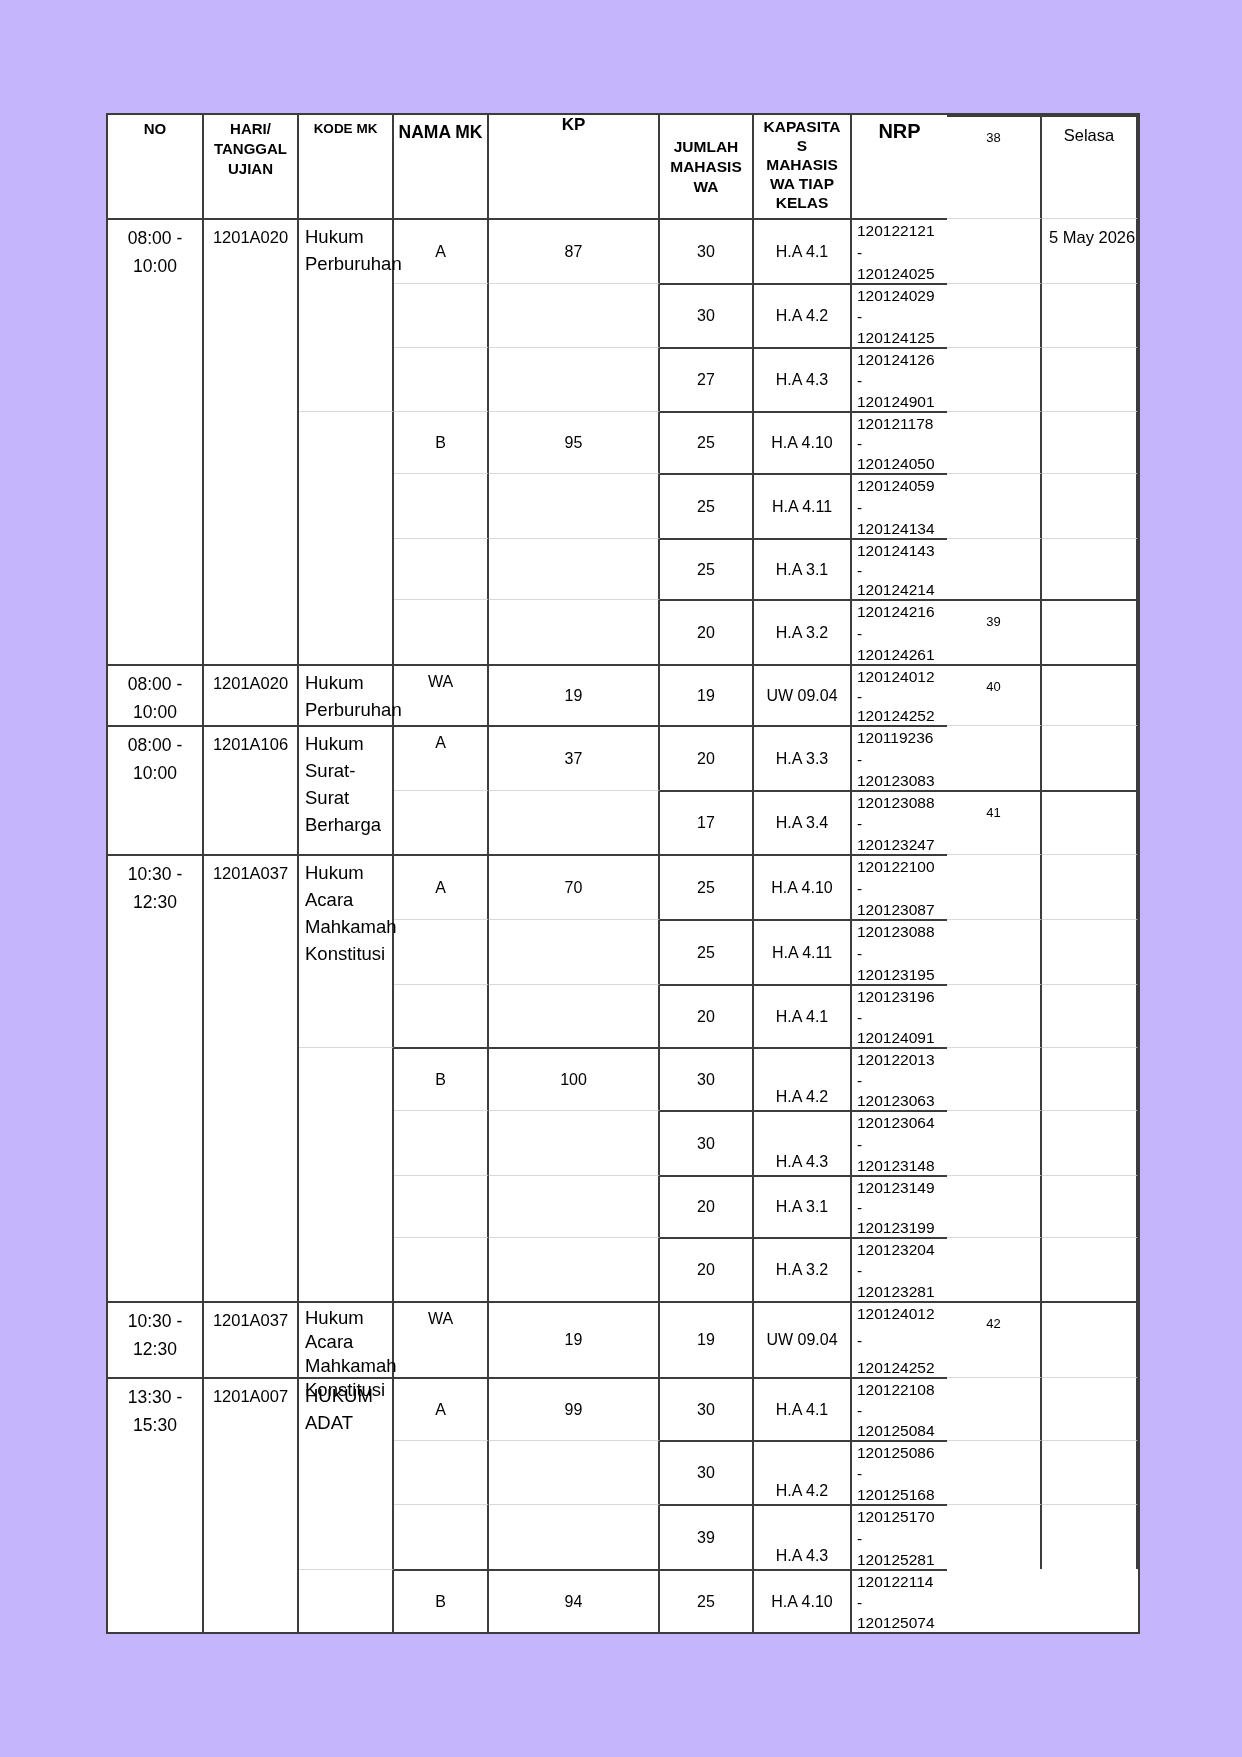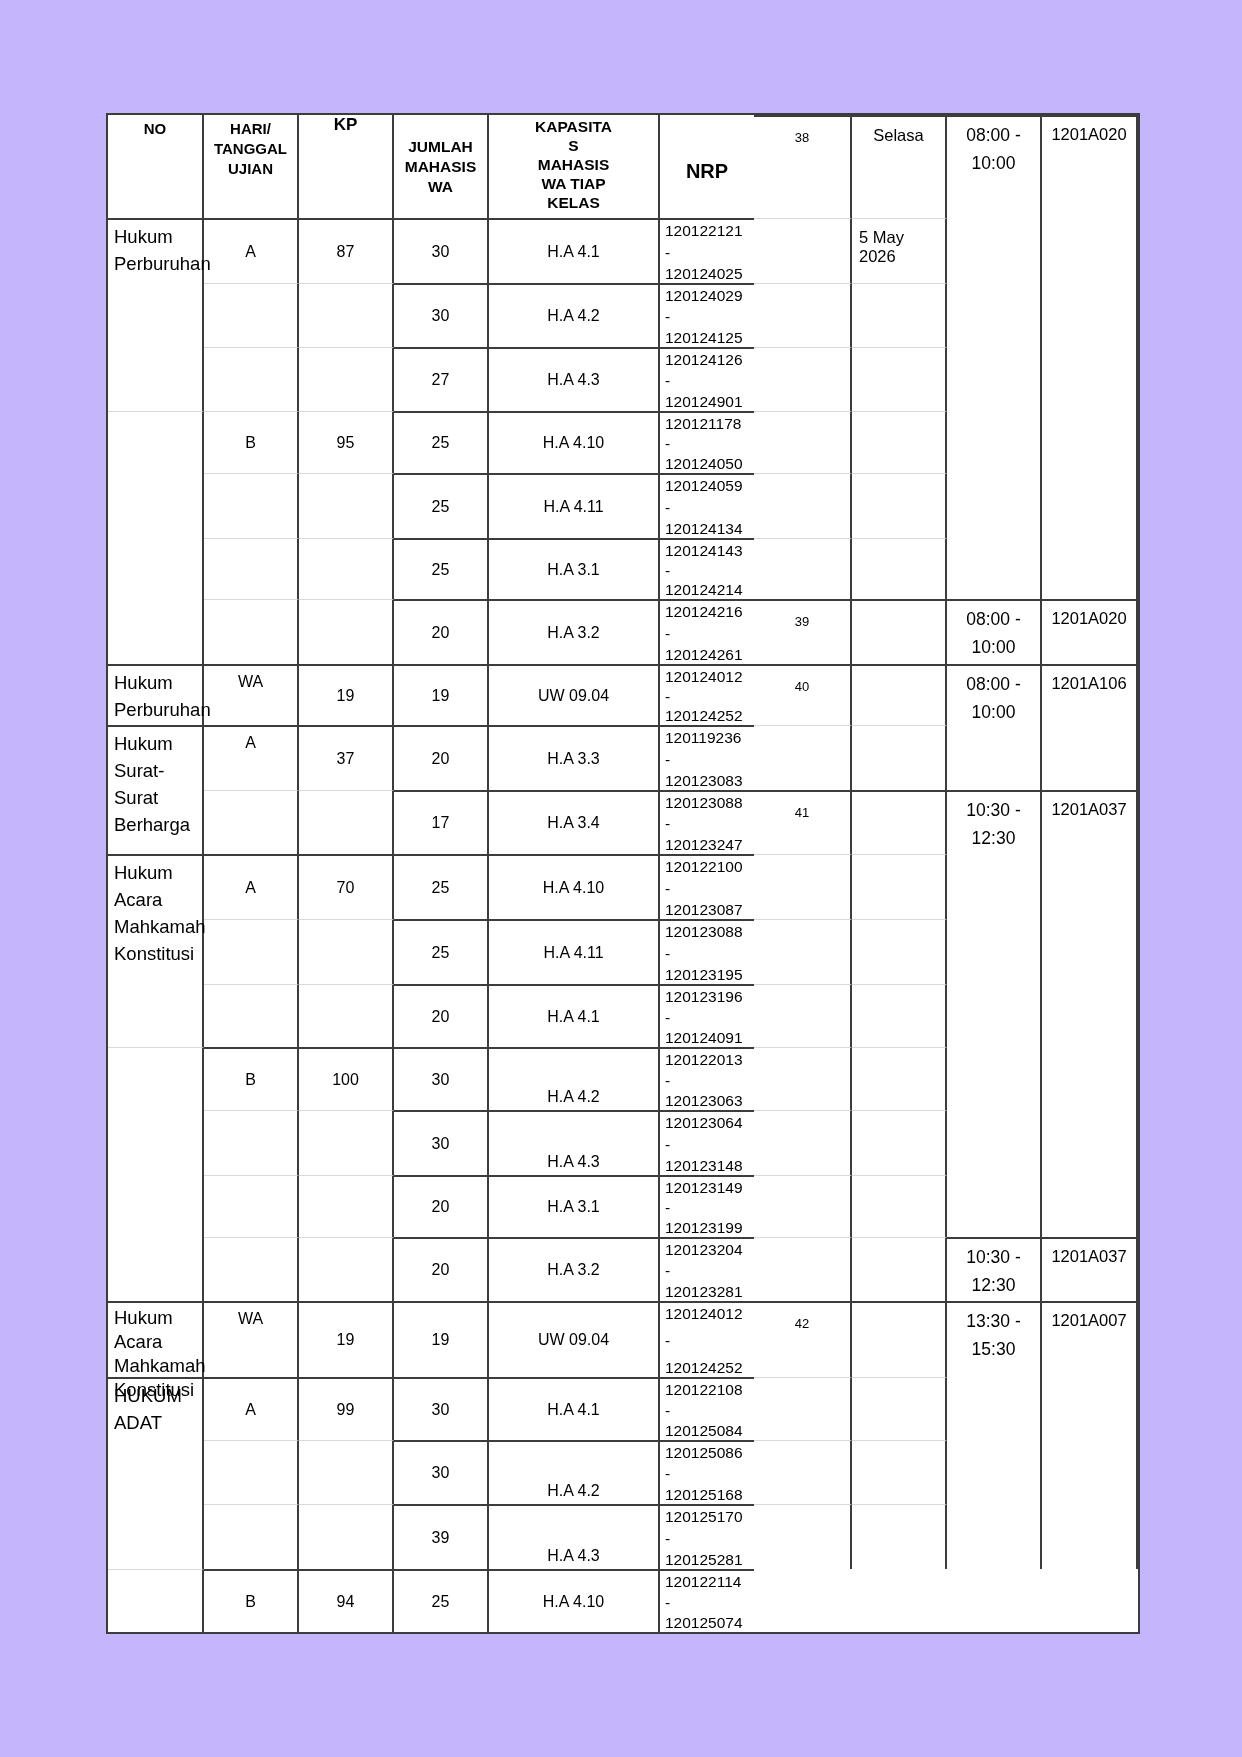--- a/index.html
+++ b/index.html
@@ -4,21 +4,21 @@
 <style>
   * { margin:0; padding:0; box-sizing:border-box; }
   html,body { background:#fff; }
   body { font-family:"Liberation Sans", sans-serif; color:#000; }
   .page { position:relative; width:1242px; height:1757px; background:#c4b5fd; overflow:hidden; }
   .tbl { position:absolute; left:106px; top:113px; display:grid; border:2px solid #3c3c3c; background:#fff; }
 
   
   .hcell { border-right:2px solid #3c3c3c; display:flex; justify-content:center; align-items:flex-start;
            font-weight:bold; text-align:center; padding-top:4px; overflow:visible; }
-  .hcell.last { border-right:none;margin-top:40px; }
+  .hcell.last { border-right:none; }
   .hcell .txt { white-space:pre-line; line-height:20px; position:relative; z-index:2; }
   .h-no   { font-size:15px; }
   .h-hari { font-size:15px; }
   .h-jam  { font-size:13.5px; }
   .h-kode { font-size:13.5px; }
   .h-nama { font-size:17.5px; padding-top:7px; }
   .h-kp   { font-size:17px; padding-top:0; }
   .h-jumlah { font-size:15.5px; align-items:center; padding-top:0; }
   .h-jumlah .txt { line-height:20px; }
   .h-kap  { font-size:15.5px; padding-top:2px; }
@@ -56,20 +56,26 @@
 <div class="page">
   <div class="tbl" style="grid-template-columns: 96px 95px 95px 95px 171px 94px 98px 95px 95px 96px; grid-template-rows: 103px 65px 64px 64px 62px 65px 61px 65px 61px 65px 64px 65px 65px 63px 63px 65px 62px 64px 76px 63px 64px 65px 63px;">
       <div class="hcell h-no">
         <span class="txt">NO</span>
       </div>
       <div class="hcell h-hari">
         <span class="txt">HARI/
 TANGGAL
 UJIAN</span>
       </div>
+      <div class="hcell h-kode">
+        <span class="txt">KODE MK</span>
+      </div>
+      <div class="hcell h-nama">
+        <span class="txt">NAMA MK</span>
+      </div>
       <div class="hcell h-kp">
         <span class="txt">KP</span>
       </div>
       <div class="hcell h-jumlah">
         <span class="txt">JUMLAH
 MAHASIS
 WA</span>
       </div>
       <div class="hcell h-kap">
         <span class="txt">KAPASITA

